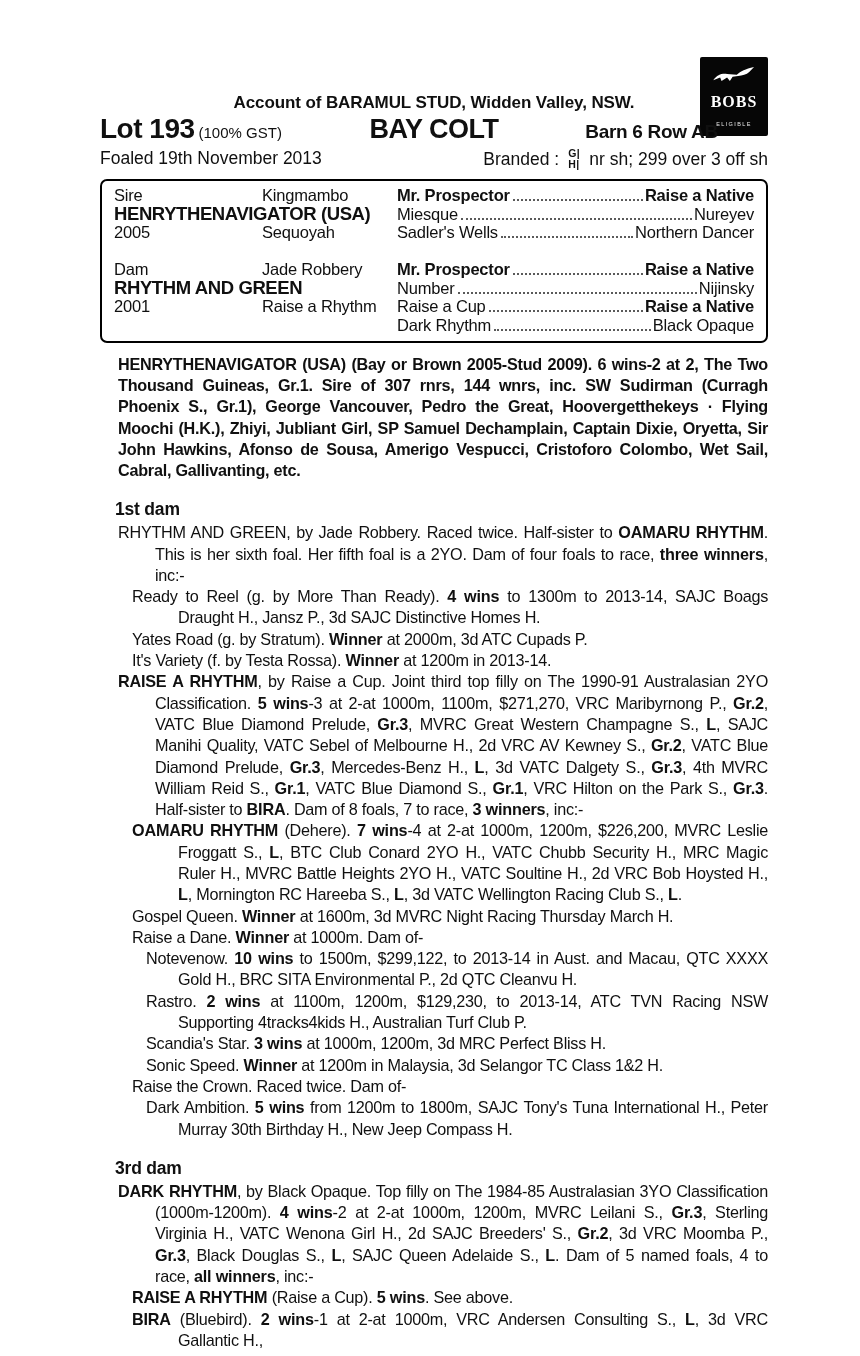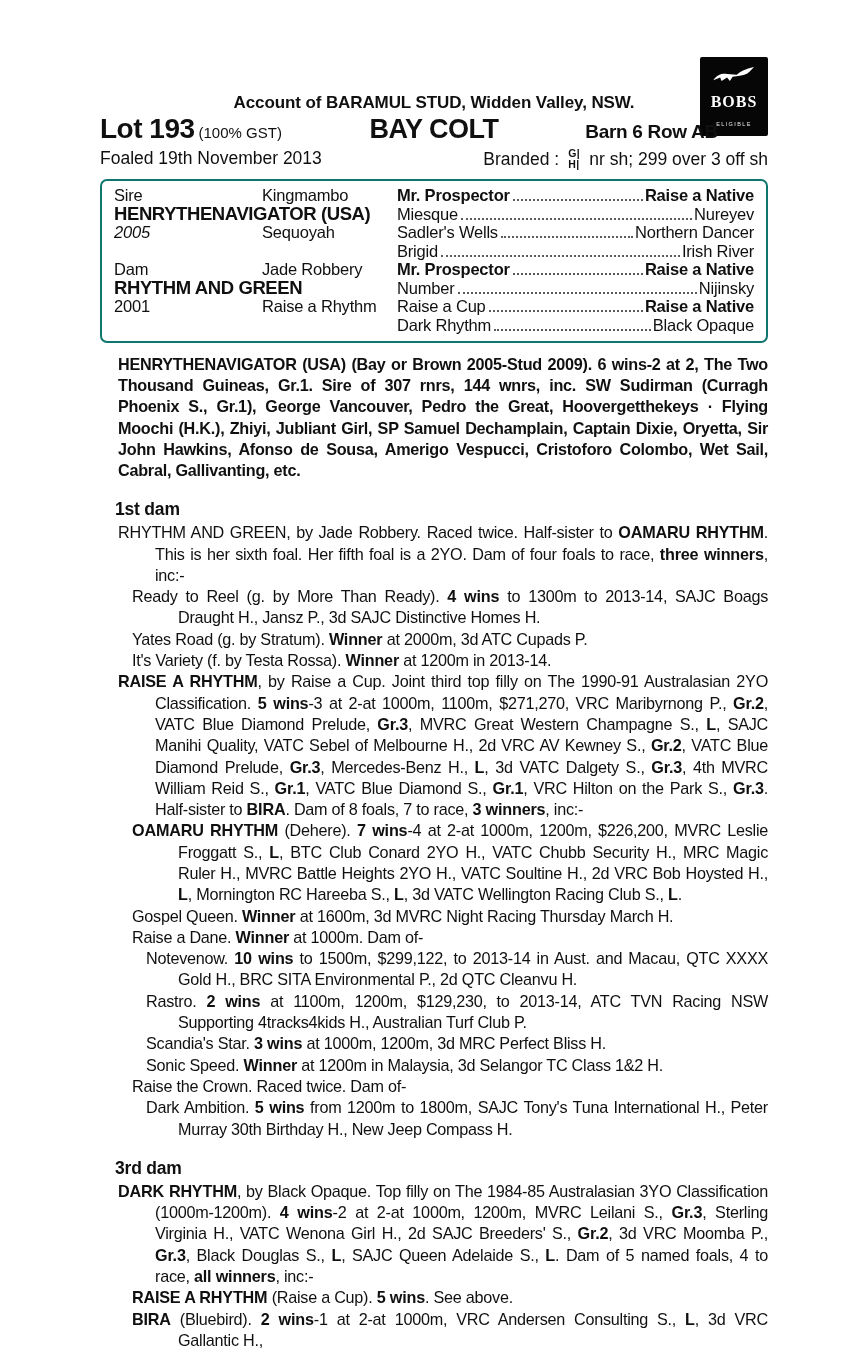--- a/index.html
+++ b/index.html
@@ -23,21 +23,21 @@
   .brand-stack{display:inline-flex;flex-direction:column;font-size:10.5px;font-weight:bold;line-height:1.05;letter-spacing:0.5px;}
 
   
   .bobs{position:absolute;left:700px;top:57px;width:68px;height:79px;background:#060606;border-radius:2px;
         display:flex;flex-direction:column;align-items:center;justify-content:center;gap:11px;}
   .bobs-title{color:#fff;font-family:"Liberation Serif","DejaVu Serif",serif;font-weight:bold;font-size:16px;letter-spacing:1px;line-height:1.05;}
   .bobs-sub{color:#e8e8e8;font-size:5.5px;letter-spacing:1.4px;line-height:1;}
 
   
   .pedbox{
-    margin-top:9px;border:2px solid #0f766e;border-radius:7px;
+    margin-top:9px;border:2px solid #000000;border-radius:7px;
     padding:5px 12px 7px 12px;
     display:grid;grid-template-columns:148px 135px 1fr;grid-auto-rows:18.5px;
     font-size:16.5px;letter-spacing:-0.2px;
   }
   .pedbox>div{line-height:18.5px;white-space:nowrap;}
   .pedname{font-weight:bold;font-size:18.5px;letter-spacing:-0.4px;text-align:right;}
   .leader{display:flex;align-items:baseline;min-width:0;}
   .leader .dots{flex:1;border-bottom:2px dotted #5a5a5a;margin:0 2px 3px 3px;min-width:8px;}
   .leader .b{font-weight:bold;}
 
@@ -85,21 +85,21 @@
           <span>G|</span>
           <span>H|</span>
         </span>
         <span>nr sh; 299 over 3 off sh</span>
       </div>
     </div>
 
     <div class="pedbox" id="pedbox">
         <div class="pc1" style="grid-area: 1 / 1;">Sire</div>
         <div class="pc1 pedname" style="grid-area: 2 / 1;">HENRYTHENAVIGATOR (USA)</div>
-        <div class="pc1" style="grid-area: 3 / 1; font-style: italic;">2005</div>
+        <div class="pc1" style="grid-area: 3 / 1;">2005</div>
         <div class="pc1" style="grid-area: 5 / 1;">Dam</div>
         <div class="pc1 pedname" style="grid-area: 6 / 1;">RHYTHM AND GREEN</div>
         <div class="pc1" style="grid-area: 7 / 1;">2001</div>
         <div class="pc2" style="grid-area: 1 / 2;">Kingmambo</div>
         <div class="pc2" style="grid-area: 3 / 2;">Sequoyah</div>
         <div class="pc2" style="grid-area: 5 / 2;">Jade Robbery</div>
         <div class="pc2" style="grid-area: 7 / 2;">Raise a Rhythm</div>
         <div class="leader" style="grid-area: 1 / 3;">
           <span class="b">Mr. Prospector</span>
           <span class="dots"></span>
@@ -107,25 +107,20 @@
         </div>
         <div class="leader" style="grid-area: 2 / 3;">
           <span class="">Miesque</span>
           <span class="dots"></span>
           <span class="">Nureyev</span>
         </div>
         <div class="leader" style="grid-area: 3 / 3;">
           <span class="">Sadler's Wells</span>
           <span class="dots"></span>
           <span class="">Northern Dancer</span>
-        </div>
-        <div class="leader" style="grid-area: 4 / 3;">
-          <span class="">Brigid</span>
-          <span class="dots"></span>
-          <span class="">Irish River</span>
         </div>
         <div class="leader" style="grid-area: 5 / 3;">
           <span class="b">Mr. Prospector</span>
           <span class="dots"></span>
           <span class="b">Raise a Native</span>
         </div>
         <div class="leader" style="grid-area: 6 / 3;">
           <span class="">Number</span>
           <span class="dots"></span>
           <span class="">Nijinsky</span>

